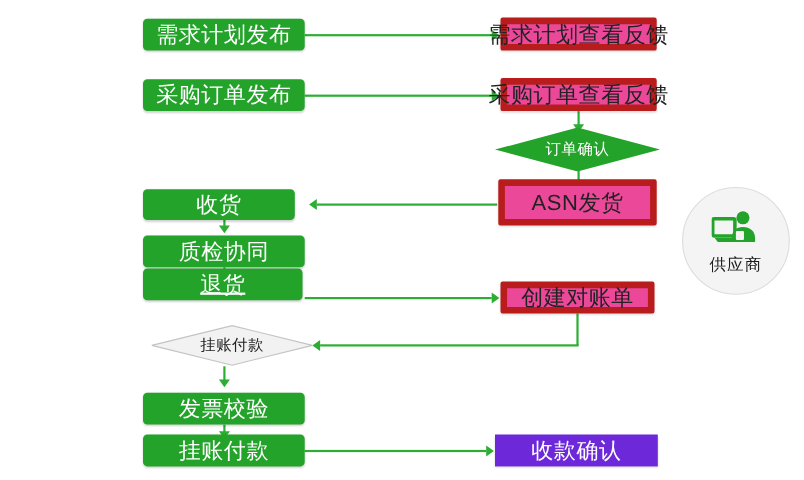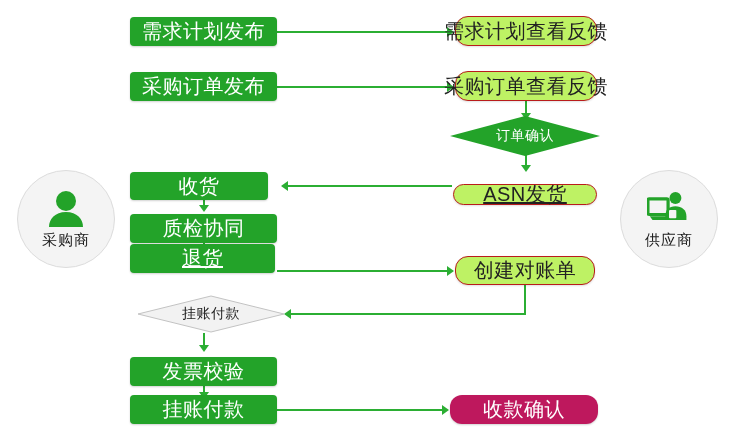--- a/index.html
+++ b/index.html
@@ -21,30 +21,30 @@
     white-space:nowrap;
     z-index:5;
   }
   .node.green{
     background:#23a329;
     color:#ffffff;
     border-radius:4px;
     box-shadow:0 1px 2px rgba(0,0,0,.18);
   }
   .node.plain{
-    background:#bef264;
+    background:#ec4899;
     color:#222222;
-    border:1px solid #b91c1c;
-    border-radius:13px;
+    border:6px solid #b91c1c;
+    border-radius:2px;
     box-shadow:0 1px 2px rgba(0,0,0,.12);
   }
   .node.red{
-    background:#be185d;
+    background:#6d28d9;
     color:#ffffff;
-    border-radius:12px;
+    border-radius:0;
     box-shadow:0 1px 2px rgba(0,0,0,.18);
   }
 
   
   .diamond{
     position:absolute;
     z-index:5;
   }
   .diamond .dlabel{
     position:absolute;
@@ -144,21 +144,21 @@
     <span>采购订单查看反馈</span>
   </div>
 
   <div class="diamond green" style="left:450px;top:116px;width:150px;height:40px;">
     <svg width="150" height="40" viewBox="0 0 150 40">
       <polygon points="75,0 150,20 75,40 0,20" fill="#23a329"></polygon>
     </svg>
     <span class="dlabel">订单确认</span>
   </div>
 
-  <div class="node plain" style="left:453px;top:184px;width:144px;height:21px;text-decoration:underline;">
+  <div class="node plain" style="left:453px;top:163px;width:144px;height:42px;">
     <span>ASN发货</span>
   </div>
 
   <div class="node green" style="left:130px;top:172px;width:138px;height:28px;">
     <span>收货</span>
   </div>
 
   <div class="node green" style="left:130px;top:214px;width:147px;height:29px;">
     <span>质检协同</span>
   </div>
@@ -183,29 +183,20 @@
   </div>
 
   <div class="node green" style="left:130px;top:395px;width:147px;height:29px;">
     <span>挂账付款</span>
   </div>
 
   <div class="node red" style="left:450px;top:395px;width:148px;height:29px;">
     <span>收款确认</span>
   </div>
 
-  <div class="actor" style="left:17px;top:170px;">
-    <span class="glyph">
-      <svg width="40" height="38" viewBox="0 0 40 38">
-        <circle cx="20" cy="11" r="10" fill="#23a329"></circle>
-        <path d="M20 22 C9 22 3 29 3 37 L37 37 C37 29 31 22 20 22 Z" fill="#23a329"></path>
-      </svg>
-    </span>
-    <span class="alabel">采购商</span>
-  </div>
 
   <div class="actor" style="left:620px;top:170px;">
     <span class="glyph">
       <svg width="48" height="38" viewBox="0 0 48 38">
         <rect x="1" y="8" width="22" height="17" rx="1.5" fill="none" stroke="#23a329" stroke-width="3.5"></rect>
         <path d="M3 27 L25 27 L21 31 L6 31 Z" fill="#23a329"></path>
         <circle cx="31" cy="7" r="6.5" fill="#23a329"></circle>
         <path d="M31 16 C24 16 20 20 20 27 L20 31 L43 31 L43 27 C43 20 38 16 31 16 Z" fill="#23a329"></path>
         <rect x="24" y="20" width="8" height="9" rx="1" fill="#f4f4f4"></rect>
       </svg>

